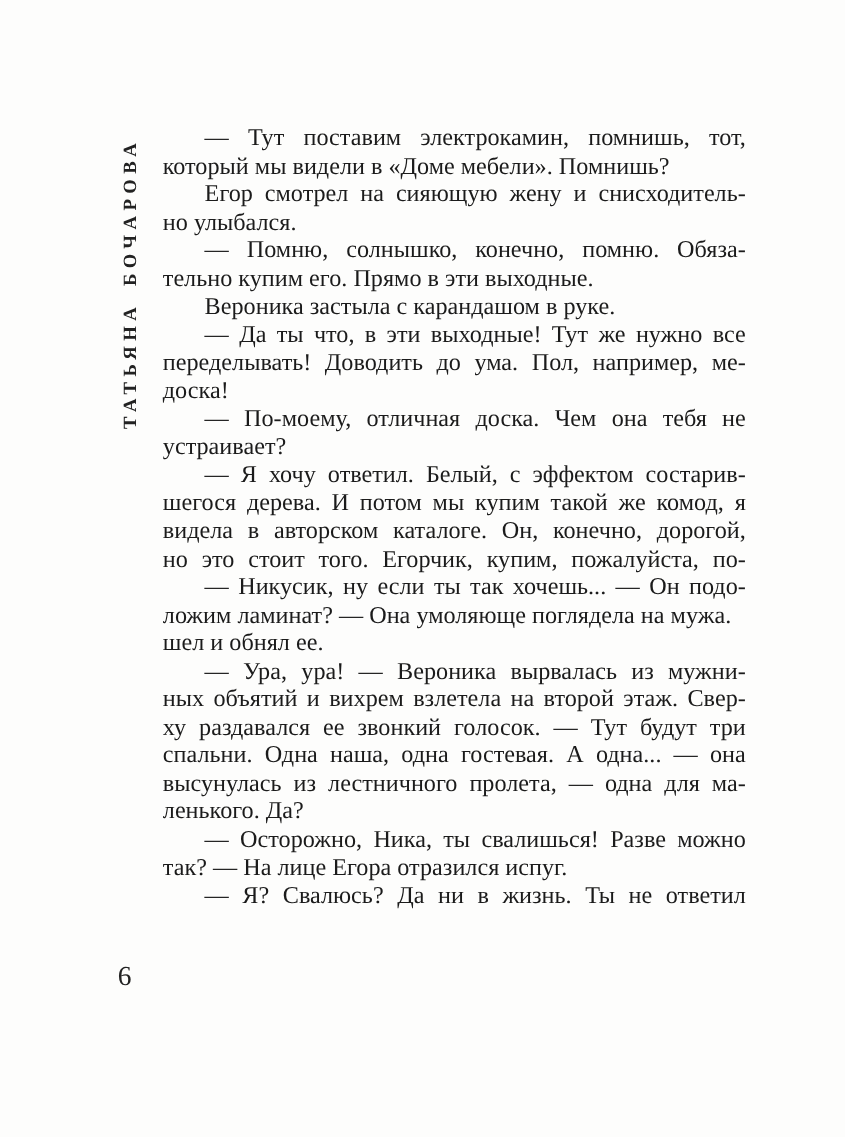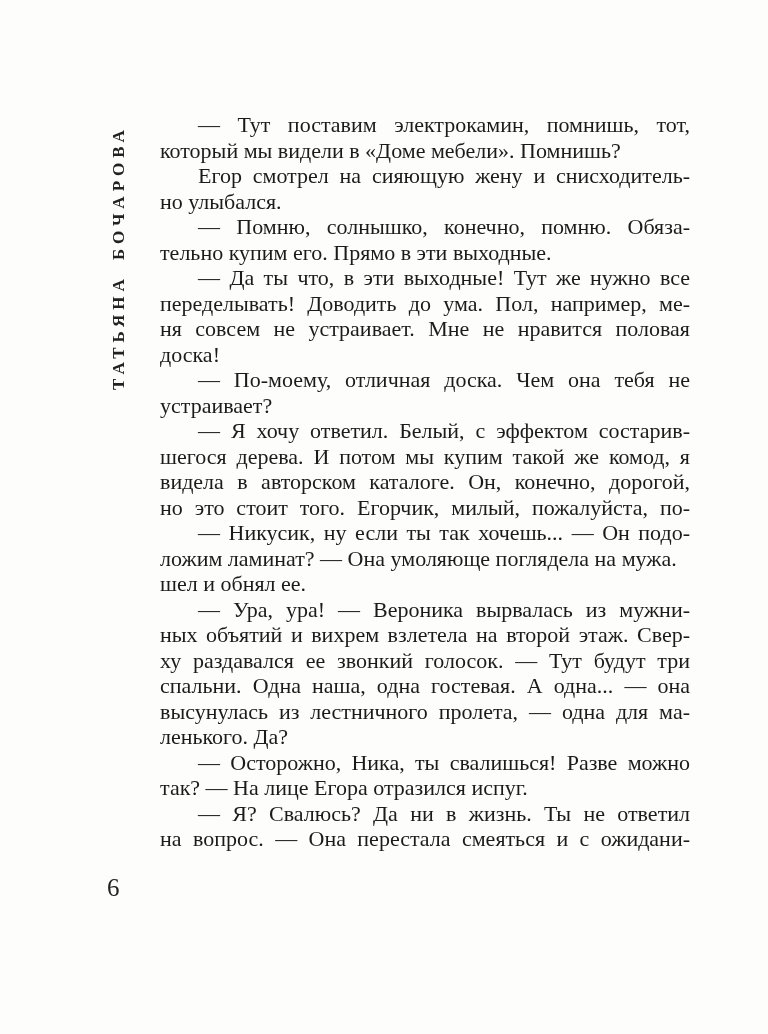--- a/index.html
+++ b/index.html
@@ -21,21 +21,21 @@
     font-size:17px;
     font-weight:700;
     letter-spacing:5px;
     word-spacing:5px;
     white-space:nowrap;
     line-height:26px;
     color:#222;
   }
   .body-text {
     position:absolute;
-    left:160px; top:112px;
+    left:148px; top:112px;
     width:530px;
     font-size:22px;
     line-height:25.5px;
   }
   .line {
     text-align:justify;
     white-space:normal;
   }
   .line.j { text-align-last:justify; }
   .line.first { text-indent:38px; }
@@ -53,39 +53,38 @@
 <div class="page">
   <div class="author-margin">ТАТЬЯНА БОЧАРОВА</div>
 
   <div class="body-text" id="body-text">
       <div class="line first j">— Тут поставим электрокамин, помнишь, тот,</div>
       <div class="line">который мы видели в «Доме мебели». Помнишь?</div>
       <div class="line first j">Егор смотрел на сияющую жену и снисходитель-</div>
       <div class="line">но улыбался.</div>
       <div class="line first j">— Помню, солнышко, конечно, помню. Обяза-</div>
       <div class="line">тельно купим его. Прямо в эти выходные.</div>
+      <div class="line first">Вероника застыла с карандашом в руке.</div>
       <div class="line first j">— Да ты что, в эти выходные! Тут же нужно все</div>
       <div class="line j">переделывать! Доводить до ума. Пол, например, ме-</div>
-      <div class="line j">ня совсем не устраивает. Мне не нравится половая</div>
       <div class="line">доска!</div>
       <div class="line first j">— По-моему, отличная доска. Чем она тебя не</div>
       <div class="line">устраивает?</div>
       <div class="line first j">— Я хочу ответил. Белый, с эффектом состарив-</div>
       <div class="line j">шегося дерева. И потом мы купим такой же комод, я</div>
       <div class="line j">видела в авторском каталоге. Он, конечно, дорогой,</div>
-      <div class="line j">но это стоит того. Егорчик, милый, пожалуйста, по-</div>
+      <div class="line j">но это стоит того. Егорчик, купим, пожалуйста, по-</div>
       <div class="line first j">— Никусик, ну если ты так хочешь... — Он подо-</div>
       <div class="line">ложим ламинат? — Она умоляюще поглядела на мужа.</div>
       <div class="line">шел и обнял ее.</div>
       <div class="line first j">— Ура, ура! — Вероника вырвалась из мужни-</div>
       <div class="line j">ных объятий и вихрем взлетела на второй этаж. Свер-</div>
       <div class="line j">ху раздавался ее звонкий голосок. — Тут будут три</div>
       <div class="line j">спальни. Одна наша, одна гостевая. А одна... — она</div>
       <div class="line j">высунулась из лестничного пролета, — одна для ма-</div>
       <div class="line">ленького. Да?</div>
       <div class="line first j">— Осторожно, Ника, ты свалишься! Разве можно</div>
       <div class="line">так? — На лице Егора отразился испуг.</div>
       <div class="line first j">— Я? Свалюсь? Да ни в жизнь. Ты не ответил</div>
-      <div class="line j">на вопрос. — Она перестала смеяться и с ожидани-</div>
     </div>
 
   <div class="page-number">6</div>
 </div>
 
 </body></html>

